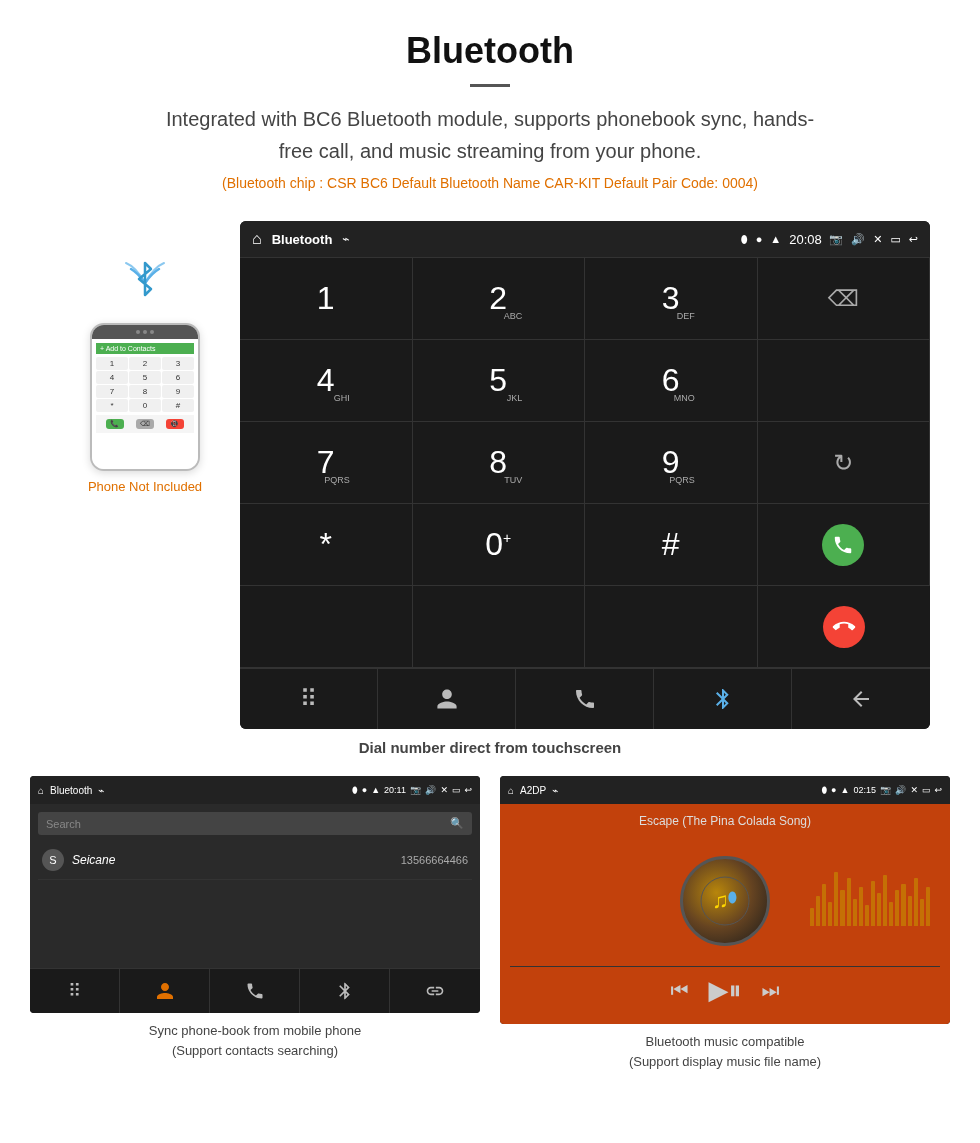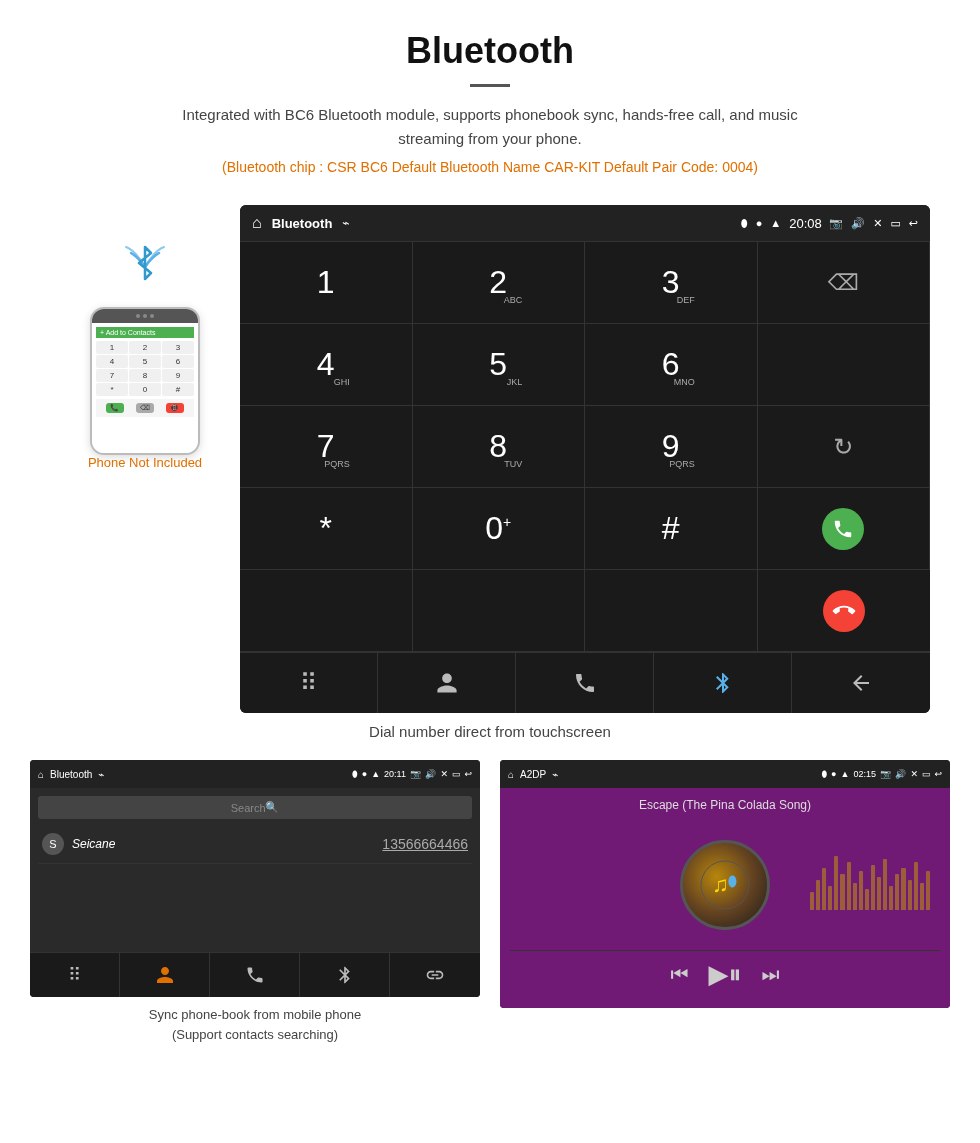--- a/index.html
+++ b/index.html
@@ -21,21 +21,21 @@
       font-weight: bold;
       color: #111;
     }
     .header-divider {
       width: 40px;
       height: 3px;
       background: #555;
       margin: 12px auto 16px;
     }
     .header-desc {
-      font-size: 15px;
+      font-size: 20px;
       color: #444;
       line-height: 1.6;
       max-width: 680px;
       margin: 0 auto 8px;
     }
     .header-specs {
       font-size: 14px;
       color: #e07000;
       margin-bottom: 20px;
     }
@@ -118,20 +118,21 @@
       border-radius: 3px;
       background: #aaa;
       font-size: 7px;
       display: flex; align-items: center; justify-content: center;
     }
     .phone-btn.green { background: #4CAF50; color: #fff; }
     .phone-btn.red { background: #f44336; color: #fff; }
     .phone-not-included {
       color: #e07000;
       font-size: 13px;
+      margin-top: 8px;
       text-align: center;
     }
 
     
     .car-screen {
       background: #1a1a1a;
       border-radius: 6px;
       overflow: hidden;
       width: 690px;
       flex-shrink: 0;
@@ -224,20 +225,21 @@
       cursor: pointer;
     }
     .car-nav-item:last-child { border-right: none; }
 
     
     .dial-caption {
       text-align: center;
       font-size: 15px;
       color: #444;
       margin: 10px 0 20px;
+      font-weight: bold;
     }
 
     
     .bottom-screenshots {
       display: flex;
       gap: 20px;
       padding: 0 30px;
       margin-bottom: 20px;
     }
     .screenshot-block {
@@ -270,59 +272,59 @@
     }
     .phonebook-search {
       background: #444;
       border-radius: 3px;
       padding: 5px 8px;
       color: #ccc;
       font-size: 11px;
       margin-bottom: 6px;
       display: flex;
       align-items: center;
-      justify-content: center;
+      justify-content: space-between;
     }
     .phonebook-contact {
       display: flex;
       align-items: center;
       padding: 8px 4px;
       border-bottom: 1px solid #333;
     }
     .contact-letter {
       width: 22px;
       height: 22px;
       background: #555;
       border-radius: 50%;
       display: flex; align-items: center; justify-content: center;
       font-size: 11px;
       color: #fff;
       margin-right: 8px;
     }
     .contact-name { color: #fff; font-size: 12px; flex: 1; font-style: italic; }
-    .contact-number { color: #aaa; font-size: 14px; text-decoration: underline; }
+    .contact-number { color: #aaa; font-size: 11px; }
     .phonebook-bottom-nav {
       display: grid;
       grid-template-columns: repeat(5, 1fr);
       background: #1a1a1a;
       border-top: 1px solid #333;
     }
     .pb-nav-item {
       display: flex; align-items: center; justify-content: center;
       height: 44px;
       border-right: 1px solid #333;
       font-size: 18px;
       color: #bbb;
     }
     .pb-nav-item:last-child { border-right: none; }
     .pb-nav-item.active-person { color: #e07000; }
 
     
     .music-content {
-      background: #701a75;
+      background: #c2410c;
       min-height: 220px;
       display: flex;
       flex-direction: column;
       align-items: center;
       justify-content: space-between;
       padding: 10px;
       position: relative;
     }
     .music-song-title {
       color: #ddd;
@@ -684,15 +686,18 @@
               <div class="eq-bar" style="height: 65%;"></div>
             </div>
         </div>
         <div class="music-controls">
           <span class="music-ctrl-btn">⏮</span>
           <span class="music-ctrl-btn" style="font-size:26px">▶⏸</span>
           <span class="music-ctrl-btn">⏭</span>
         </div>
       </div>
     </div>
+    <div class="screenshot-caption">
+      Bluetooth music compatible<br>(Support display music file name)
+    </div>
   </div>
 
 </div>
 
 </body></html>

